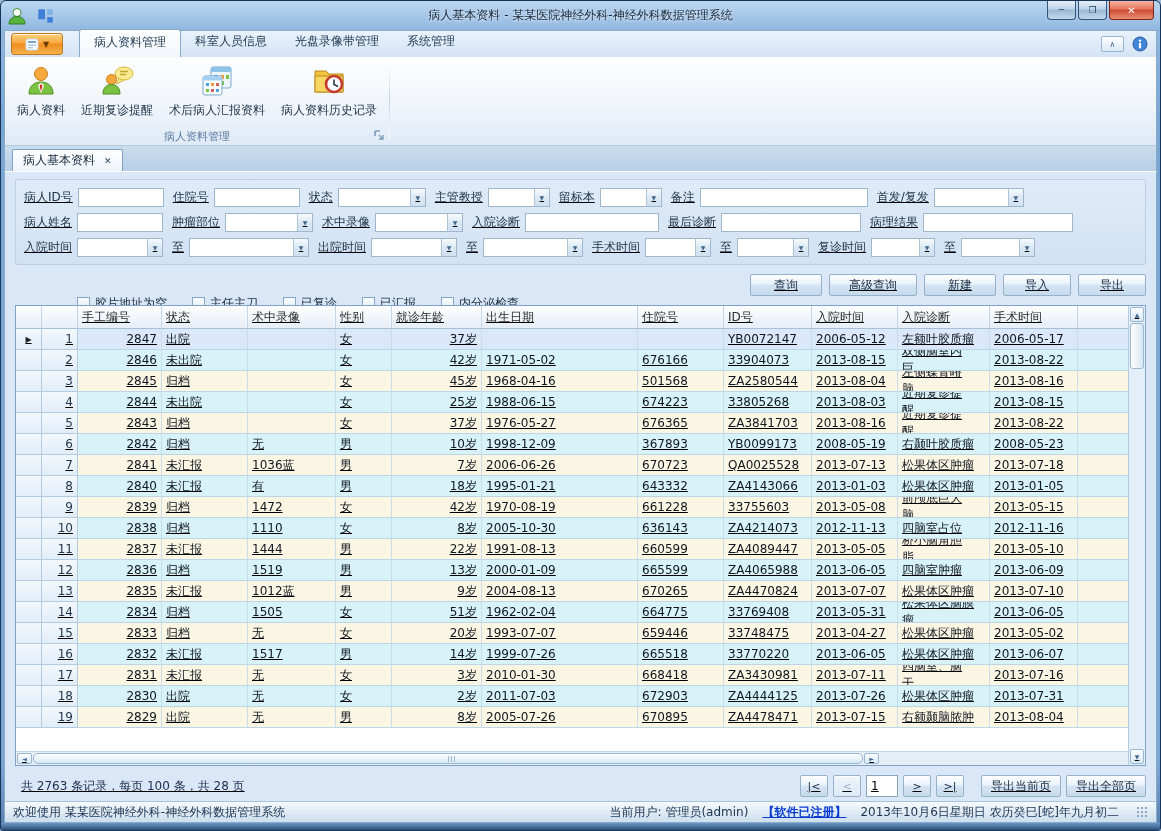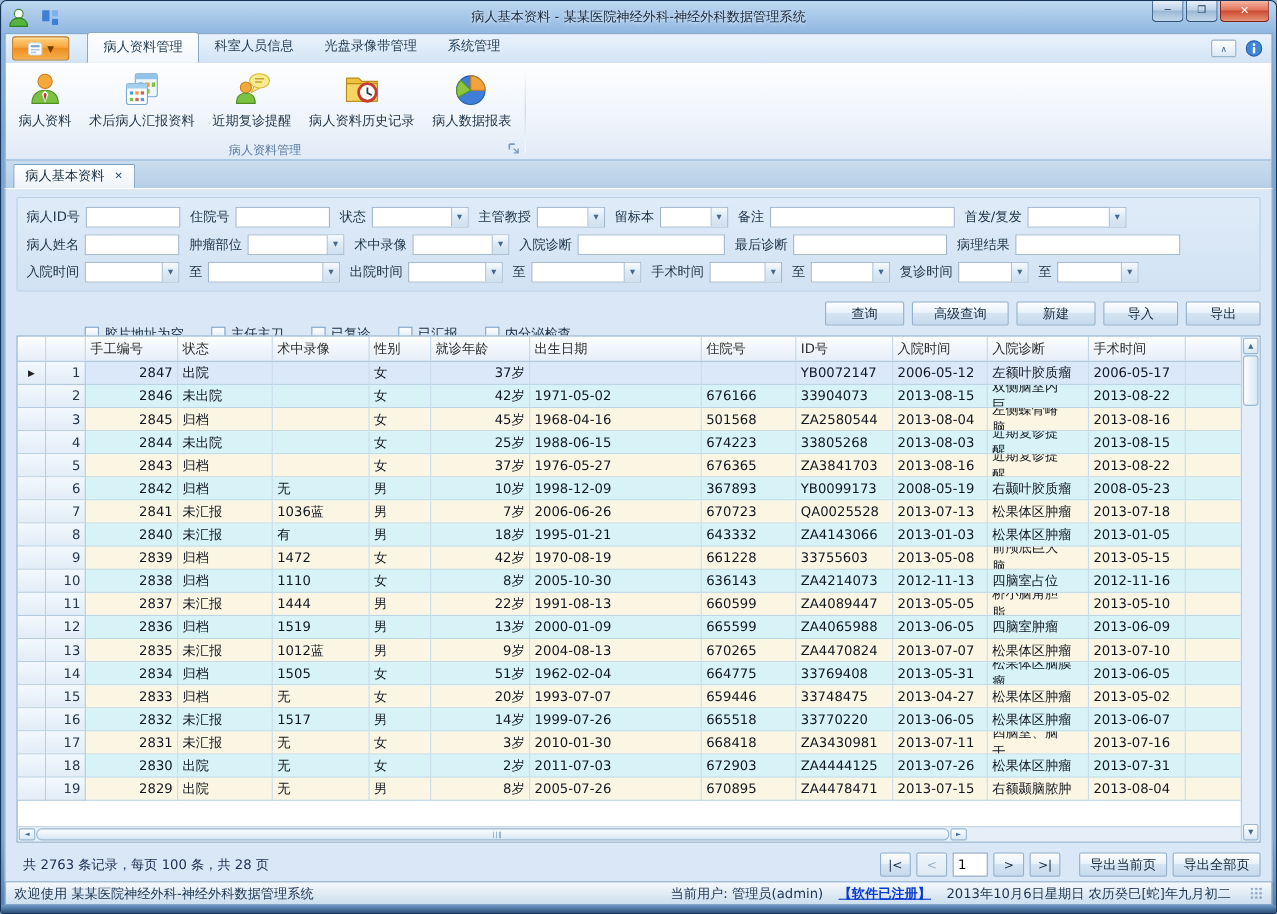--- a/index.html
+++ b/index.html
@@ -58,21 +58,21 @@
   
   .doctabs{ height:25px; flex:none; margin:0 3px; background:linear-gradient(#cadded,#b6cee7);
     display:flex; align-items:flex-end; padding:3px 4px 0 7px; border-left:1px solid #89a9c9; border-right:1px solid #89a9c9; }
   .doctab{ height:22px; display:flex; align-items:center; gap:9px; padding:0 10px;
     background:linear-gradient(#ffffff,#eef4fb); border:1px solid #7fa2c4; border-bottom:none;
     border-radius:2px 2px 0 0; color:#15293d; }
   .doctab .x{ font-size:9px; color:#2a4a66; font-weight:bold; }
 
   
   .content{ flex:1; margin:0 3px; background:#d9e7f6; border:1px solid #89a9c9; border-top:1px solid #fdfeff;
-    border-bottom:none; padding:7px 10px 1px; display:flex; flex-direction:column; gap:6px; overflow:hidden; }
+    border-bottom:none; padding:7px 10px 1px; display:flex; flex-direction:column; gap:6px; overflow:hidden;text-decoration:underline; }
 
   .search-panel{ flex:none; border:1px solid #b9d0e8; border-radius:2px;
     background:linear-gradient(#dfebf8,#d2e2f3); padding:8px 8px 7px; display:flex; flex-direction:column; gap:6px; }
   .f-row{ display:flex; align-items:center; white-space:nowrap; overflow:hidden; }
   .f-label{ color:#1c3246; margin-right:5px; flex:none; }
   .f-row .f-label:not(:first-child){ margin-left:9px; }
   .tb{ height:19px; border:1px solid #9fb6cd; background:#fff; font:inherit; padding:0 3px; color:#15293d; flex:none; }
   .combo{ height:19px; border:1px solid #9fb6cd; background:#fff; display:flex; flex:none; }
   .combo .sp{ flex:1; }
   .combo .arr{ width:15px; background:linear-gradient(#f7fbfe,#dce9f5 50%,#cfe0ef); border-left:1px solid #aec3d8;
@@ -214,20 +214,32 @@
                 <path d="M5 30c0-8 5.2-12 12-12s12 4 12 12z" fill="#7cc242" stroke="#4e8f1e"></path>
                 <path d="M17 18.5l-3 3 3 8 3-8z" fill="#fff"></path>
                 <path d="M17 20l-1.4 1.8L17 28l1.4-6.2z" fill="#cc3327"></path>
               </svg>
             </span>
             <span class="lbl">病人资料</span>
           </div>
           <div class="rbtn">
             <span class="ric">
               <svg viewBox="0 0 34 34">
+                <ellipse cx="24" cy="9.5" rx="9" ry="6.5" fill="#f9ea8f" stroke="#d8b93c"></ellipse>
+                <path d="M19 14.5l-2.5 5.5 7-3.5z" fill="#f9ea8f" stroke="#d8b93c"></path>
+                <path d="M20 7.5h8M20 10.5h6" stroke="#c3a331" stroke-width="1.4"></path>
+                <circle cx="11.5" cy="15.5" r="5" fill="#f6a93b" stroke="#c97f1f"></circle>
+                <path d="M3 30c0-6.5 3.8-9.5 8.5-9.5S20 23.5 20 30z" fill="#7cc242" stroke="#4e8f1e"></path>
+              </svg>
+            </span>
+            <span class="lbl">近期复诊提醒</span>
+          </div>
+          <div class="rbtn">
+            <span class="ric">
+              <svg viewBox="0 0 34 34">
                 <rect x="11" y="3" width="20" height="21" rx="2" fill="#eef6fd" stroke="#7ba7cc"></rect>
                 <rect x="11" y="3" width="20" height="5" fill="#8fc3ea"></rect>
                 <rect x="14" y="11" width="4" height="4" fill="#4aa3e0"></rect>
                 <rect x="20" y="11" width="4" height="4" fill="#f29a3a"></rect>
                 <rect x="26" y="11" width="3" height="4" fill="#7cc242"></rect>
                 <rect x="14" y="17" width="4" height="4" fill="#d65f5f"></rect>
                 <rect x="20" y="17" width="4" height="4" fill="#7cc242"></rect>
                 <rect x="3" y="12" width="19" height="19" rx="2" fill="#fdfefe" stroke="#7ba7cc"></rect>
                 <rect x="3" y="12" width="19" height="4.5" fill="#a5d0ef"></rect>
                 <rect x="6" y="19" width="3" height="3" fill="#4aa3e0"></rect>
@@ -236,49 +248,27 @@
                 <rect x="6" y="25" width="3" height="3" fill="#7cc242"></rect>
                 <rect x="11" y="25" width="3" height="3" fill="#d65f5f"></rect>
                 <rect x="16" y="25" width="3" height="3" fill="#4aa3e0"></rect>
               </svg>
             </span>
             <span class="lbl">术后病人汇报资料</span>
           </div>
           <div class="rbtn">
             <span class="ric">
               <svg viewBox="0 0 34 34">
-                <ellipse cx="24" cy="9.5" rx="9" ry="6.5" fill="#f9ea8f" stroke="#d8b93c"></ellipse>
-                <path d="M19 14.5l-2.5 5.5 7-3.5z" fill="#f9ea8f" stroke="#d8b93c"></path>
-                <path d="M20 7.5h8M20 10.5h6" stroke="#c3a331" stroke-width="1.4"></path>
-                <circle cx="11.5" cy="15.5" r="5" fill="#f6a93b" stroke="#c97f1f"></circle>
-                <path d="M3 30c0-6.5 3.8-9.5 8.5-9.5S20 23.5 20 30z" fill="#7cc242" stroke="#4e8f1e"></path>
-              </svg>
-            </span>
-            <span class="lbl">近期复诊提醒</span>
-          </div>
-          <div class="rbtn">
-            <span class="ric">
-              <svg viewBox="0 0 34 34">
                 <path d="M3 7h11l3 3h14v18H3z" fill="#f0c23e" stroke="#b98a1e"></path>
                 <path d="M3 12h28v16H3z" fill="#f7d563" stroke="#b98a1e"></path>
                 <circle cx="22" cy="20" r="8" fill="#fff" stroke="#c43b2f" stroke-width="2.6"></circle>
                 <path d="M22 15.5v5l4 2" stroke="#2a3a4a" stroke-width="1.6" fill="none"></path>
               </svg>
             </span>
             <span class="lbl">病人资料历史记录</span>
-          </div>
-          <div class="rbtn">
-            <span class="ric">
-              <svg viewBox="0 0 34 34">
-                <circle cx="16" cy="18" r="13" fill="#3f7ed6" stroke="#2a5ca8"></circle>
-                <path d="M16 18V5a13 13 0 0 1 13 13z" fill="#f2a33c" stroke="#c87f1e"></path>
-                <path d="M16 18L4.6 24.3A13 13 0 0 1 7 9z" fill="#8cc63f" stroke="#5e9422"></path>
-              </svg>
-            </span>
-            <span class="lbl">病人数据报表</span>
           </div>
         </div>
       <div class="group-footer">
         <span>病人资料管理</span>
         <span class="launcher">
           <svg viewBox="0 0 11 11">
               <path d="M1 1h5M1 1v5" stroke="#7e9cbc" stroke-width="1.6" fill="none"></path>
               <path d="M5 5l4 4M9 5v4h-4" stroke="#7e9cbc" stroke-width="1.3" fill="none"></path>
             </svg>
         </span>

